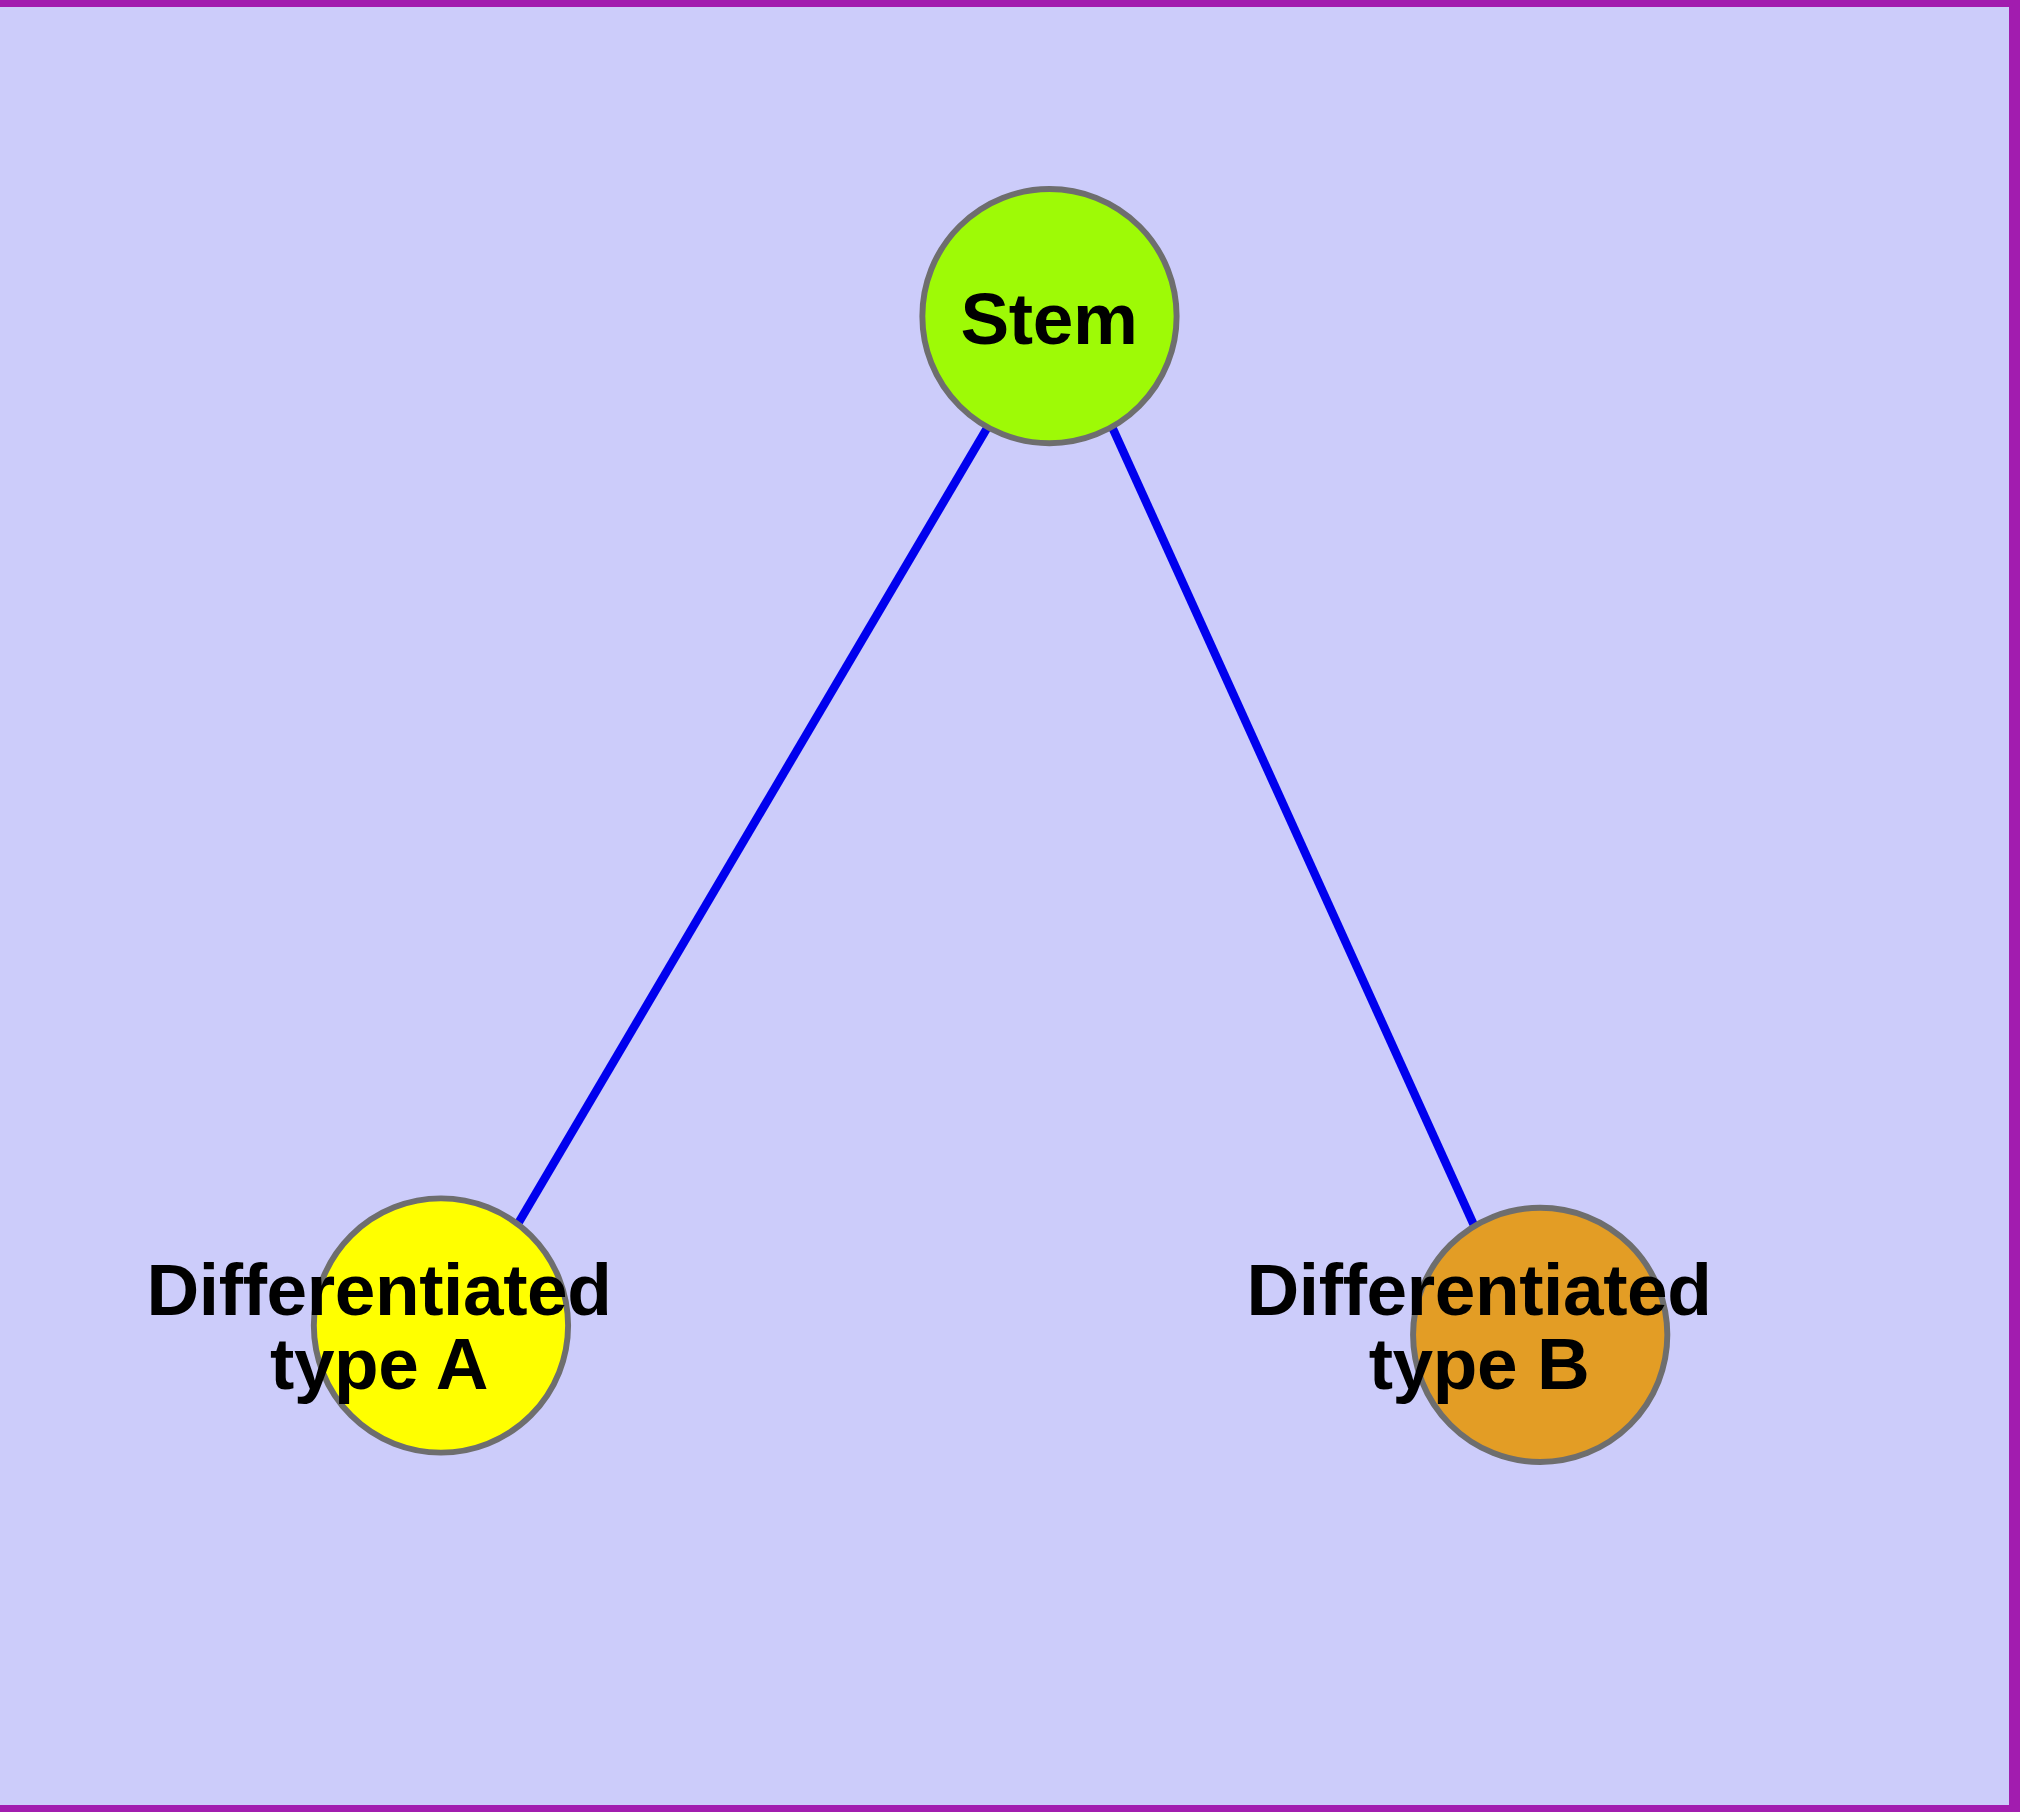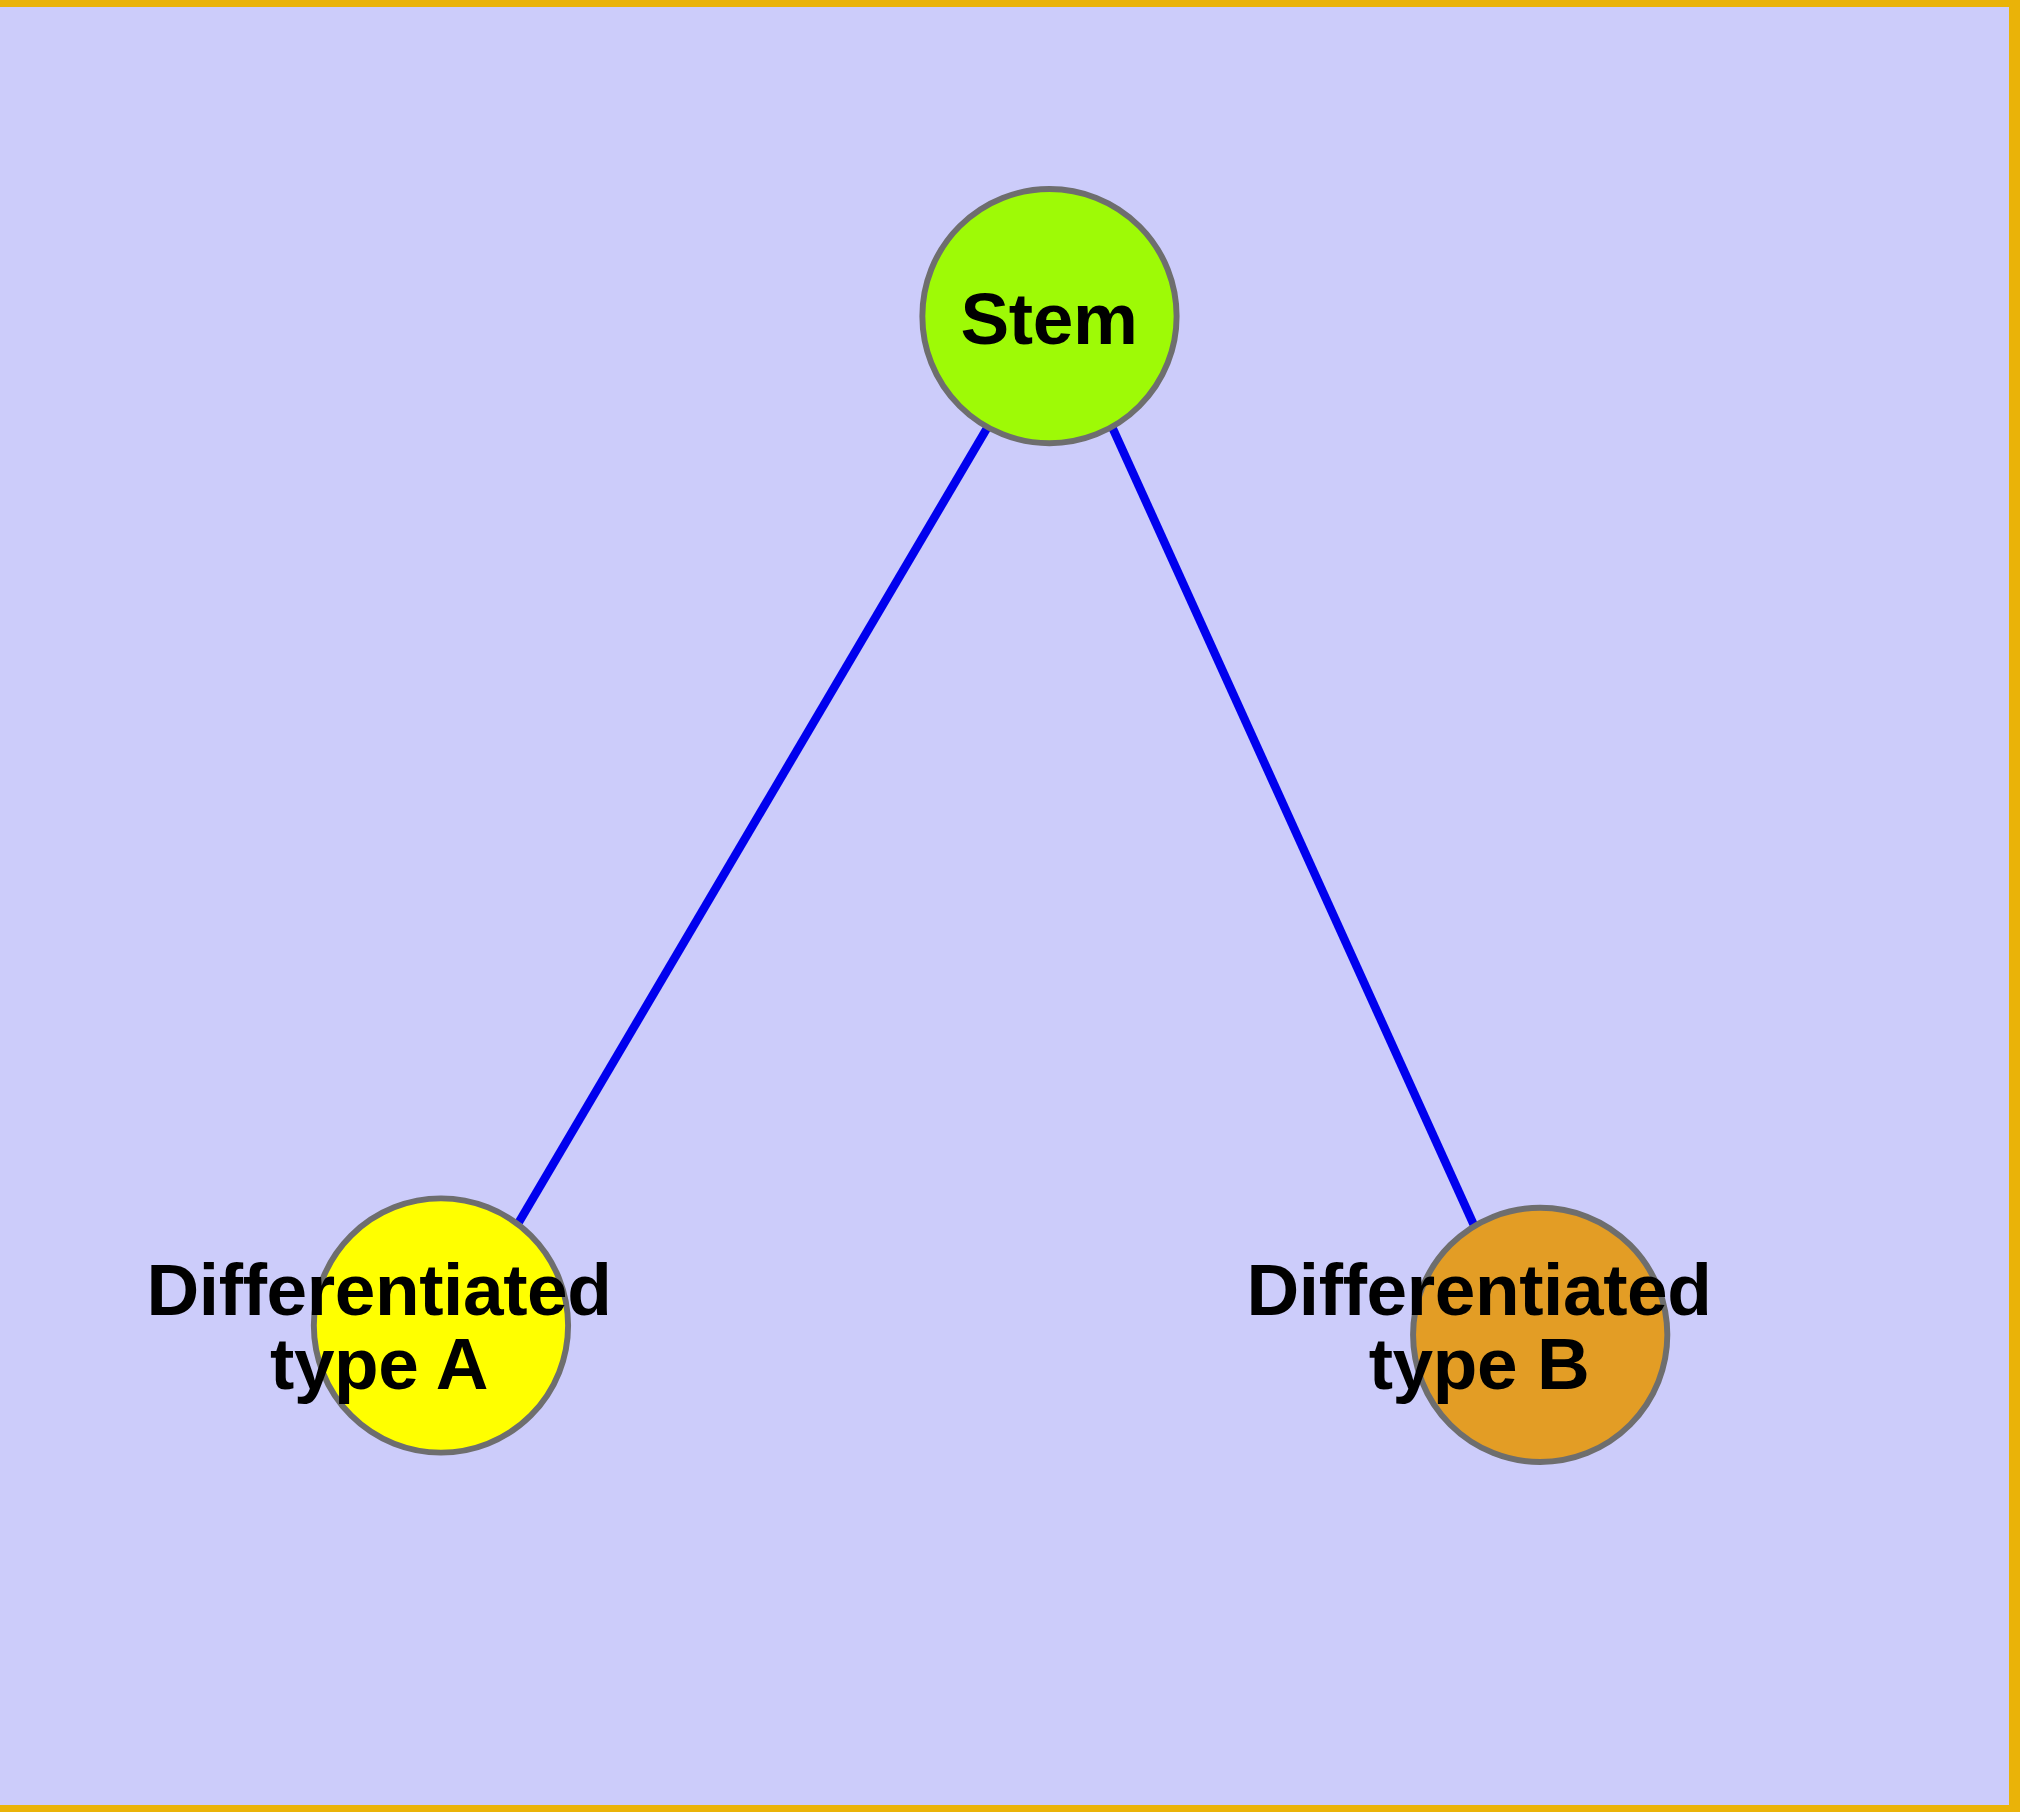--- a/index.html
+++ b/index.html
@@ -5,21 +5,21 @@
 <style>
   html, body {
     margin: 0;
     padding: 0;
     background: #ffffff;
   }
   #canvas {
     position: relative;
     width: 2021px;
     height: 1812px;
-    background: #eab308;
+    background: #a21caf;
     overflow: hidden;
     font-family: "Liberation Sans", "DejaVu Sans", sans-serif;
   }
   #plot-area {
     position: absolute;
     left: 0px;
     top: 6.8px;
     width: 2009px;
     height: 1798px;
     background: #ccccfa;

